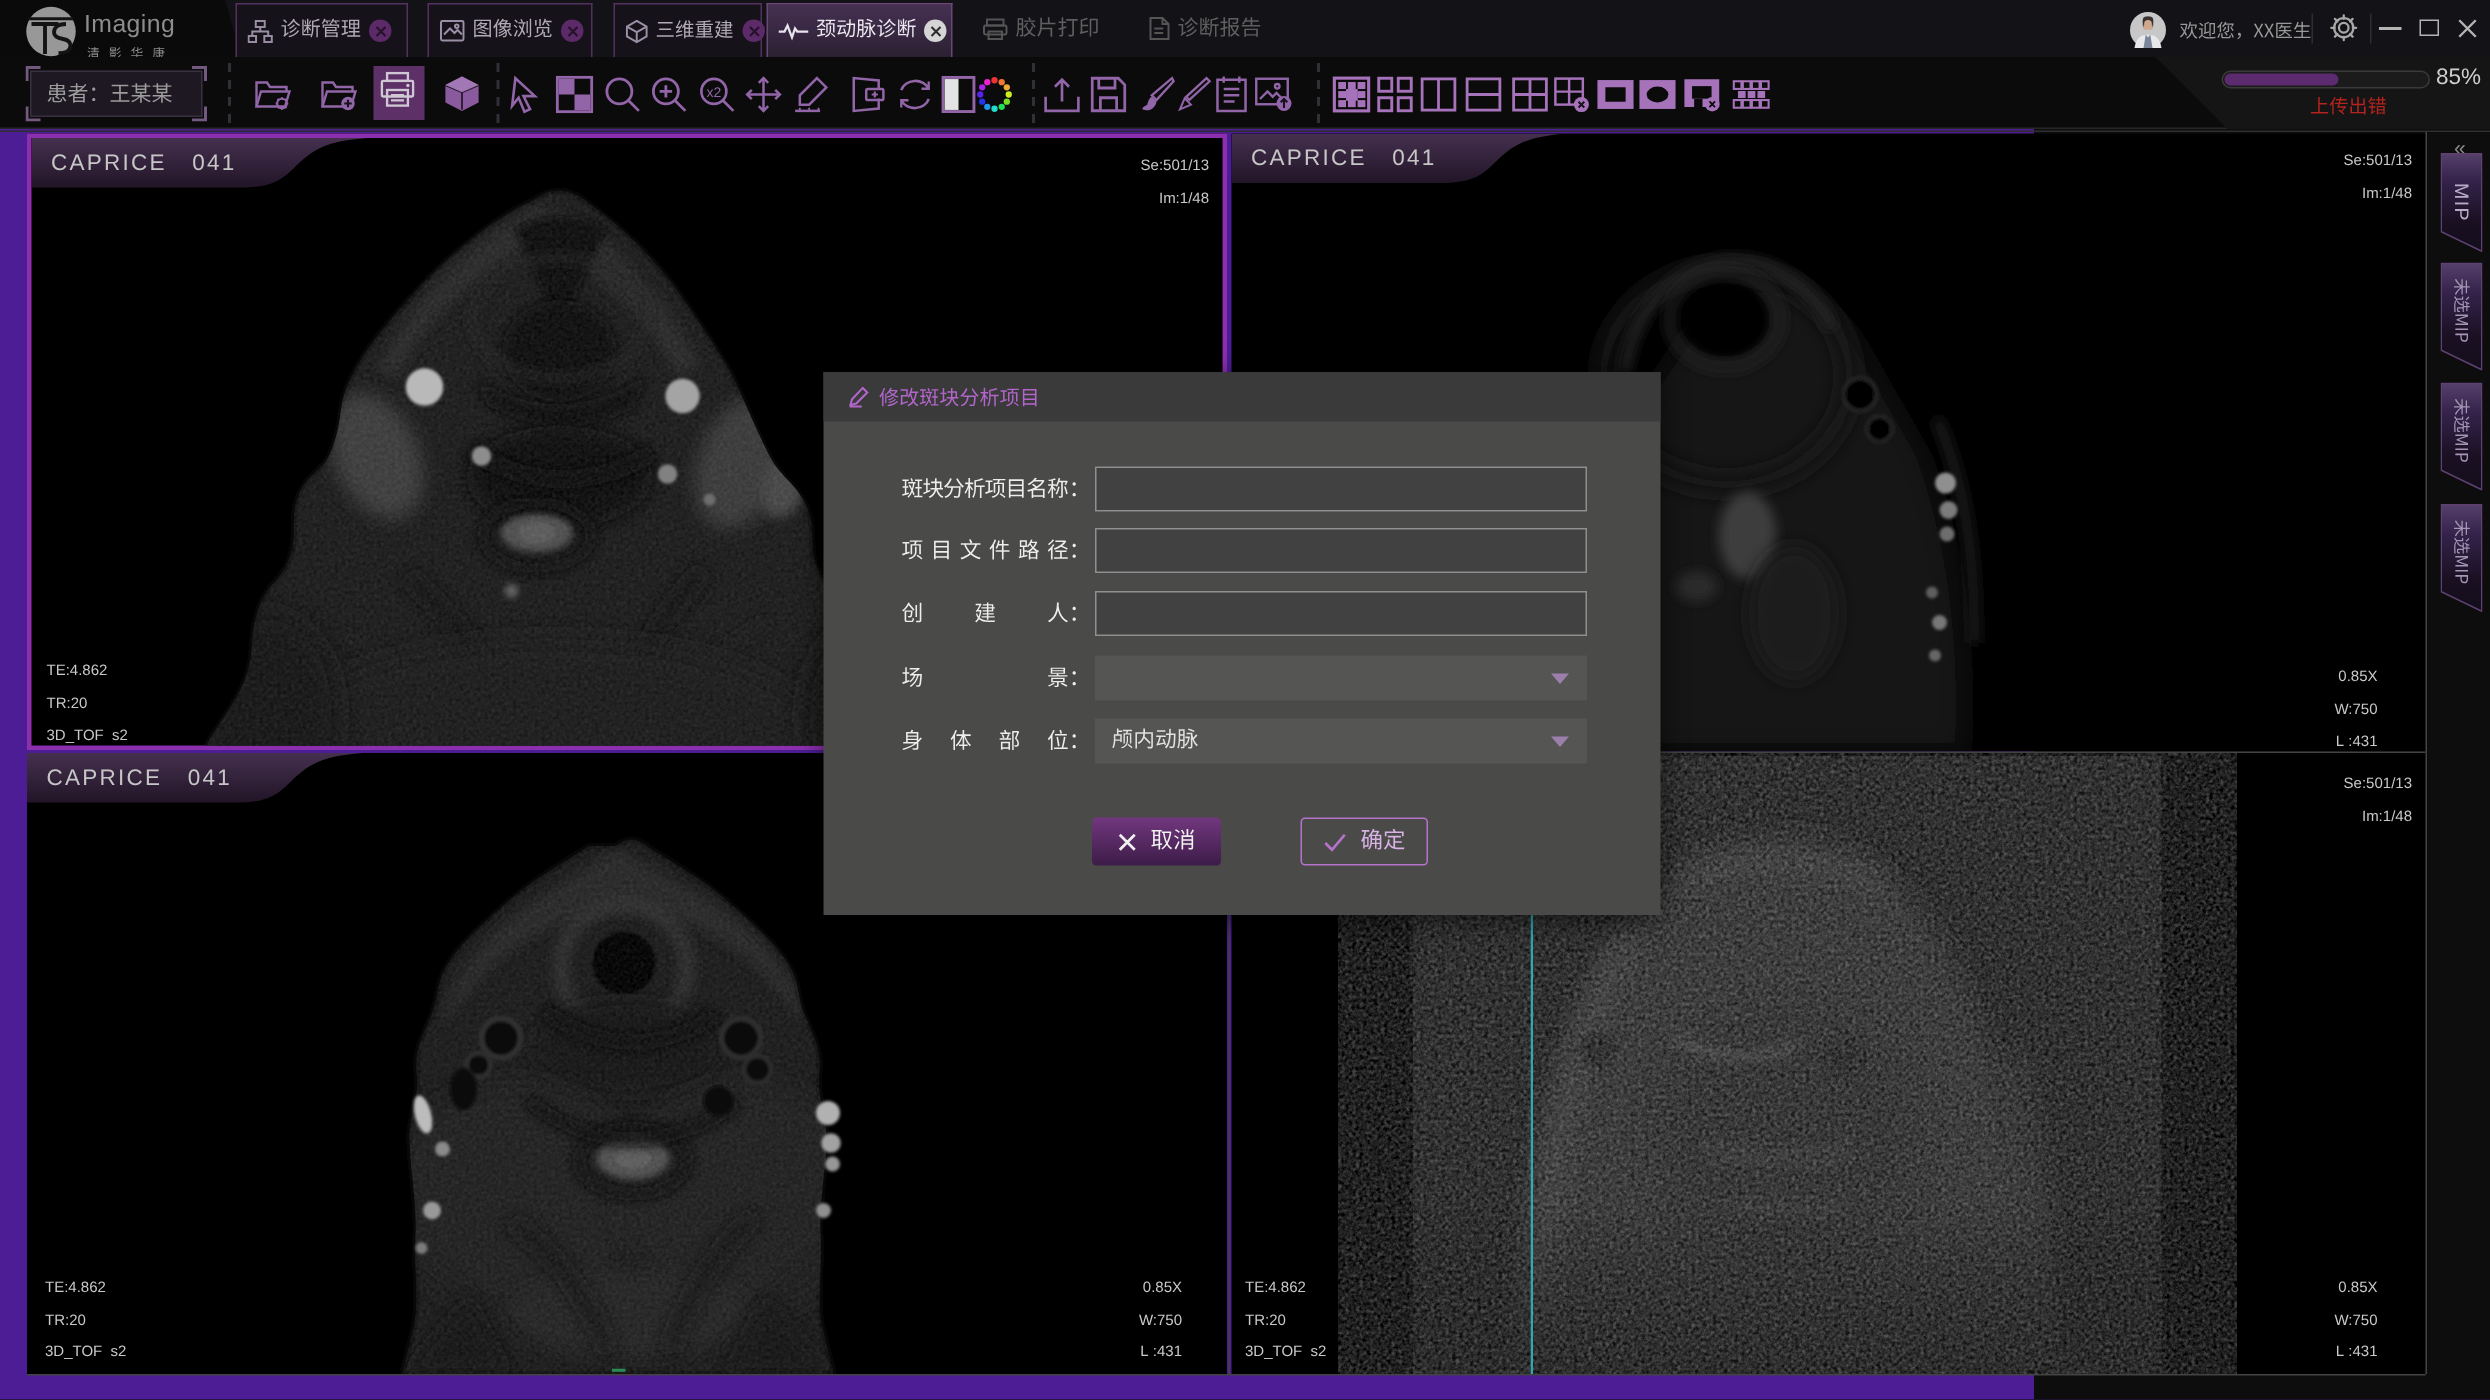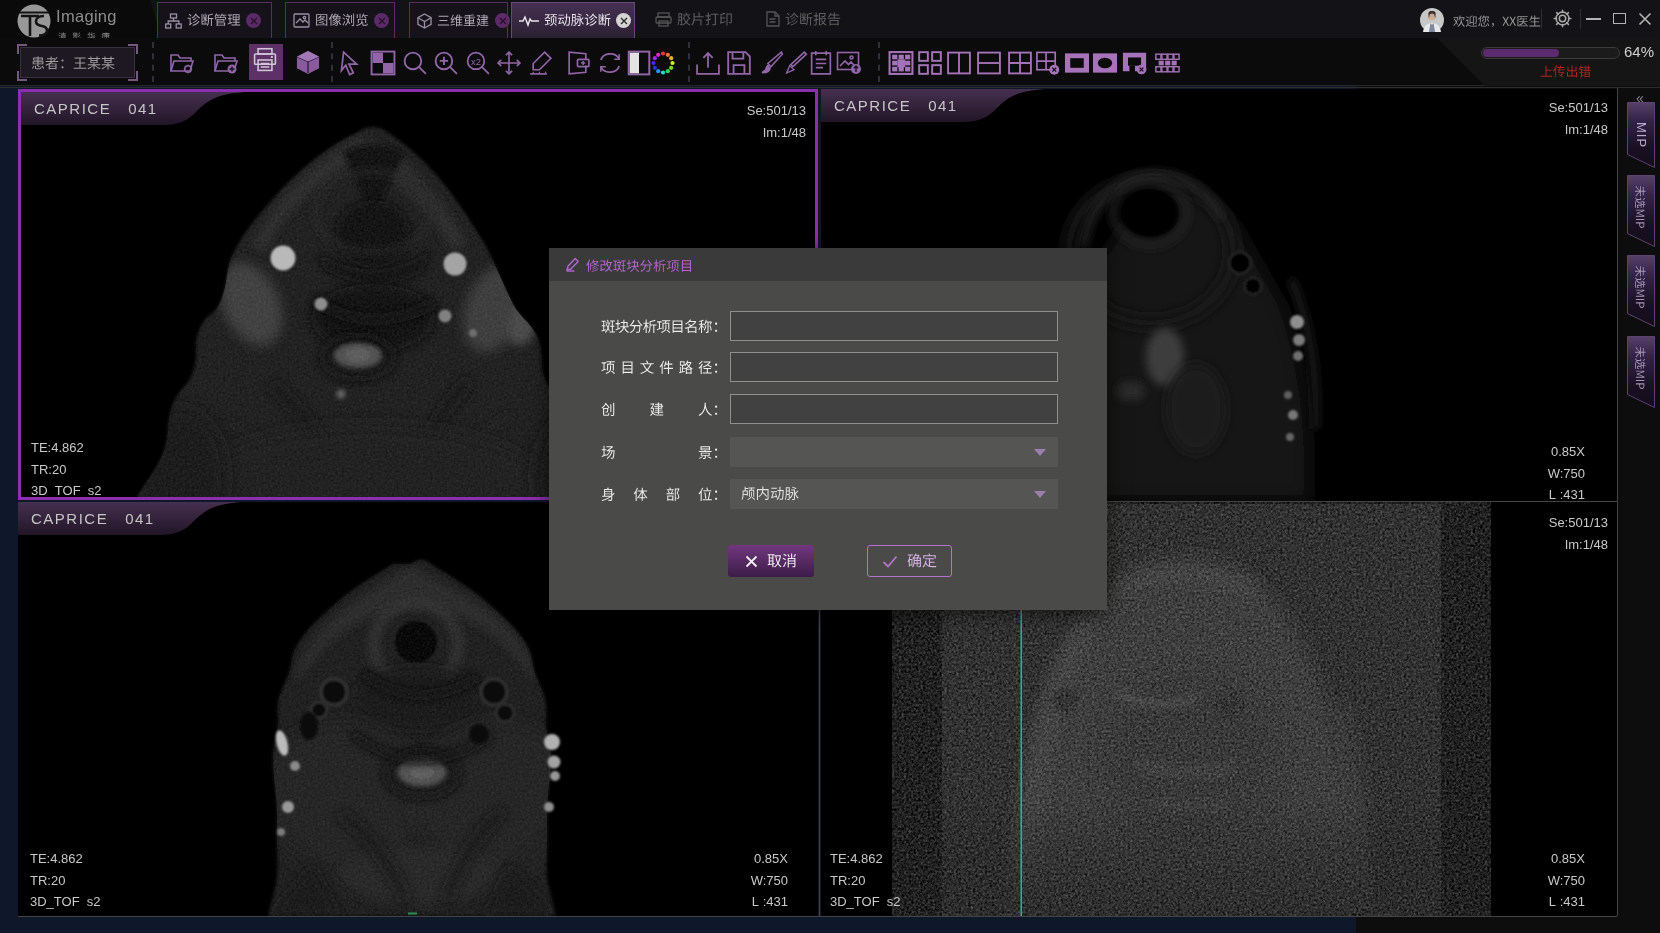--- a/index.html
+++ b/index.html
@@ -23,27 +23,27 @@
 #patient{position:absolute;left:20px;top:9px;width:115px;height:31px;background:#1d1822;border:1px solid #38303e}
 .dash{position:absolute;top:4px;height:40px;width:0;border-left:2px dashed #332f36}
 .tbi{position:absolute;top:12px;width:26px;height:26px}
 #printbox{position:absolute;left:249px;top:6px;width:34px;height:36px;background:#5d3168}
 #tbslope{position:absolute;right:0;top:0;width:223px;height:48px;background:#151515;clip-path:polygon(0 0,48px 48px,223px 48px,223px 0)}
 #pbar{position:absolute;left:1481px;top:9px;width:139px;height:12px;border:1px solid #3a3a3a;border-radius:6px;background:#1b1b1b}
 #pfill{position:absolute;left:1px;top:1px;width:76px;height:8px;border-radius:4px;background:#5c2a6e}
 #ppct{position:absolute;left:1624px;top:5px;color:#cfcfcf;font-size:15px}
 #perr{position:absolute;left:1510px;top:25px;width:110px;text-align:center}
 
-#viewport{position:absolute;left:0;top:86px;width:1356px;height:847px;background:#0f172a}
+#viewport{position:absolute;left:0;top:86px;width:1356px;height:847px;background:#4c1d95}
 .vline{position:absolute;background:#434343}
 .quad{position:absolute;background:#000;overflow:hidden}
 .banner{position:absolute;left:0;top:0;width:225px;height:34px}
 .banner svg{position:absolute;left:0;top:0}
 .btext{position:absolute;left:13px;top:8px;color:#c6c6c6;font-size:15px;letter-spacing:1.5px}
-.qtxt{position:absolute;color:#c9c9c9;font-size:13px;line-height:21.5px}
+.qtxt{position:absolute;color:#c9c9c9;font-size:10px;line-height:21.5px}
 .tr{text-align:right}
 
 #dlg{position:absolute;left:549px;top:248px;width:558px;height:362px;background:#4a4a48;box-shadow:0 4px 18px rgba(0,0,0,.55)}
 #dlgTitle{position:absolute;left:0;top:0;width:558px;height:33px;background:#3a3a3a}
 #dlgTitle .cjt{margin-left:0}
 .drow{position:absolute;left:52px;height:30px}
 .dlabel{position:absolute;left:0;top:7px}
 .dinput{position:absolute;left:129px;top:0;width:328px;height:30px;background:#414141;border:1px solid #8f8f8f}
 .dsel{position:absolute;left:129px;top:0;width:328px;height:30px;background:#555553}
 .dsel .tri{position:absolute;right:12px;top:12px;width:0;height:0;border-left:6px solid transparent;border-right:6px solid transparent;border-top:7px solid #9d7fae}
@@ -454,21 +454,21 @@
         <g fill="#a673ba">
           <rect x="5" y="8.5" width="5.5" height="5"></rect>
           <rect x="12" y="8.5" width="5.5" height="5"></rect>
           <rect x="19" y="8.5" width="5.5" height="5"></rect>
         </g>
       </svg>
 <div id="tbslope"></div>
 <div id="pbar">
         <div id="pfill"></div>
       </div>
-<div id="ppct">64%</div>
+<div id="ppct">85%</div>
 <div id="perr"><svg class="cjt" width="51" height="15" viewBox="0 0 51 15" style="vertical-align:-3.3px" fill="#b3241f">
           <path transform="translate(0.0,11.3) scale(0.012800,-0.012800)" d="M427 825V43H51V-32H950V43H506V441H881V516H506V825Z"></path>
           <path transform="translate(12.8,11.3) scale(0.012800,-0.012800)" d="M266 836C210 684 116 534 18 437C31 420 52 381 60 363C94 398 128 440 160 485V-78H232V597C272 666 308 741 337 815ZM468 125C563 67 676 -23 731 -80L787 -24C760 3 721 35 677 68C754 151 838 246 899 317L846 350L834 345H513L549 464H954V535H569L602 654H908V724H621L647 825L573 835L545 724H348V654H526L493 535H291V464H472C451 393 429 327 411 275H769C725 225 671 164 619 109C587 131 554 152 523 171Z"></path>
           <path transform="translate(25.6,11.3) scale(0.012800,-0.012800)" d="M104 341V-21H814V-78H895V341H814V54H539V404H855V750H774V477H539V839H457V477H228V749H150V404H457V54H187V341Z"></path>
           <path transform="translate(38.4,11.3) scale(0.012800,-0.012800)" d="M178 837C148 745 97 657 37 597C50 582 69 545 75 530C107 563 137 604 164 649H401V720H203C218 752 232 785 243 818ZM62 344V275H202V77C202 34 172 6 154 -4C167 -19 184 -50 190 -67C206 -51 232 -34 400 60C395 75 388 104 386 124L271 64V275H408V344H271V479H386V547H106V479H202V344ZM749 840V708H610V840H542V708H444V642H542V510H420V442H958V510H818V642H935V708H818V840ZM610 642H749V510H610ZM547 133H820V27H547ZM547 194V297H820V194ZM478 361V-78H547V-35H820V-74H891V361Z"></path>
         </svg></div>
 </div>
 
 <div id="viewport">
 <div class="vline" style="left:0;top:1px;width:1660px;height:1px;background:#2e2e2e"></div>

